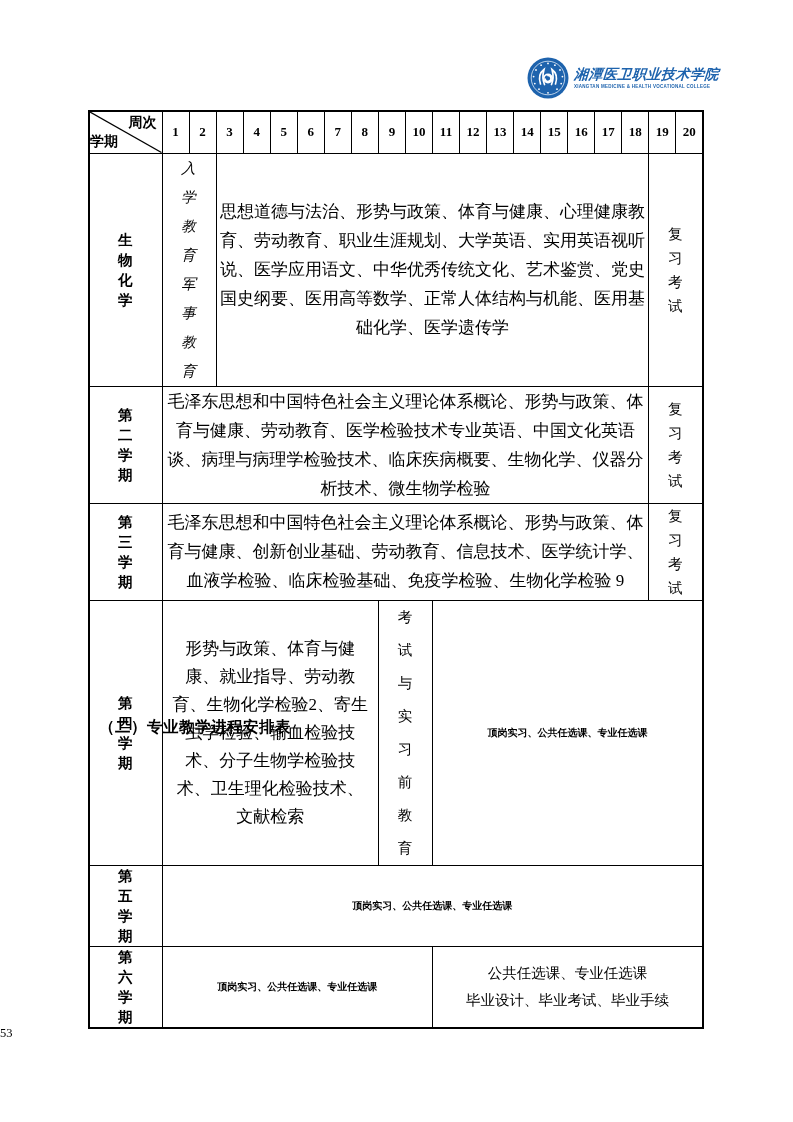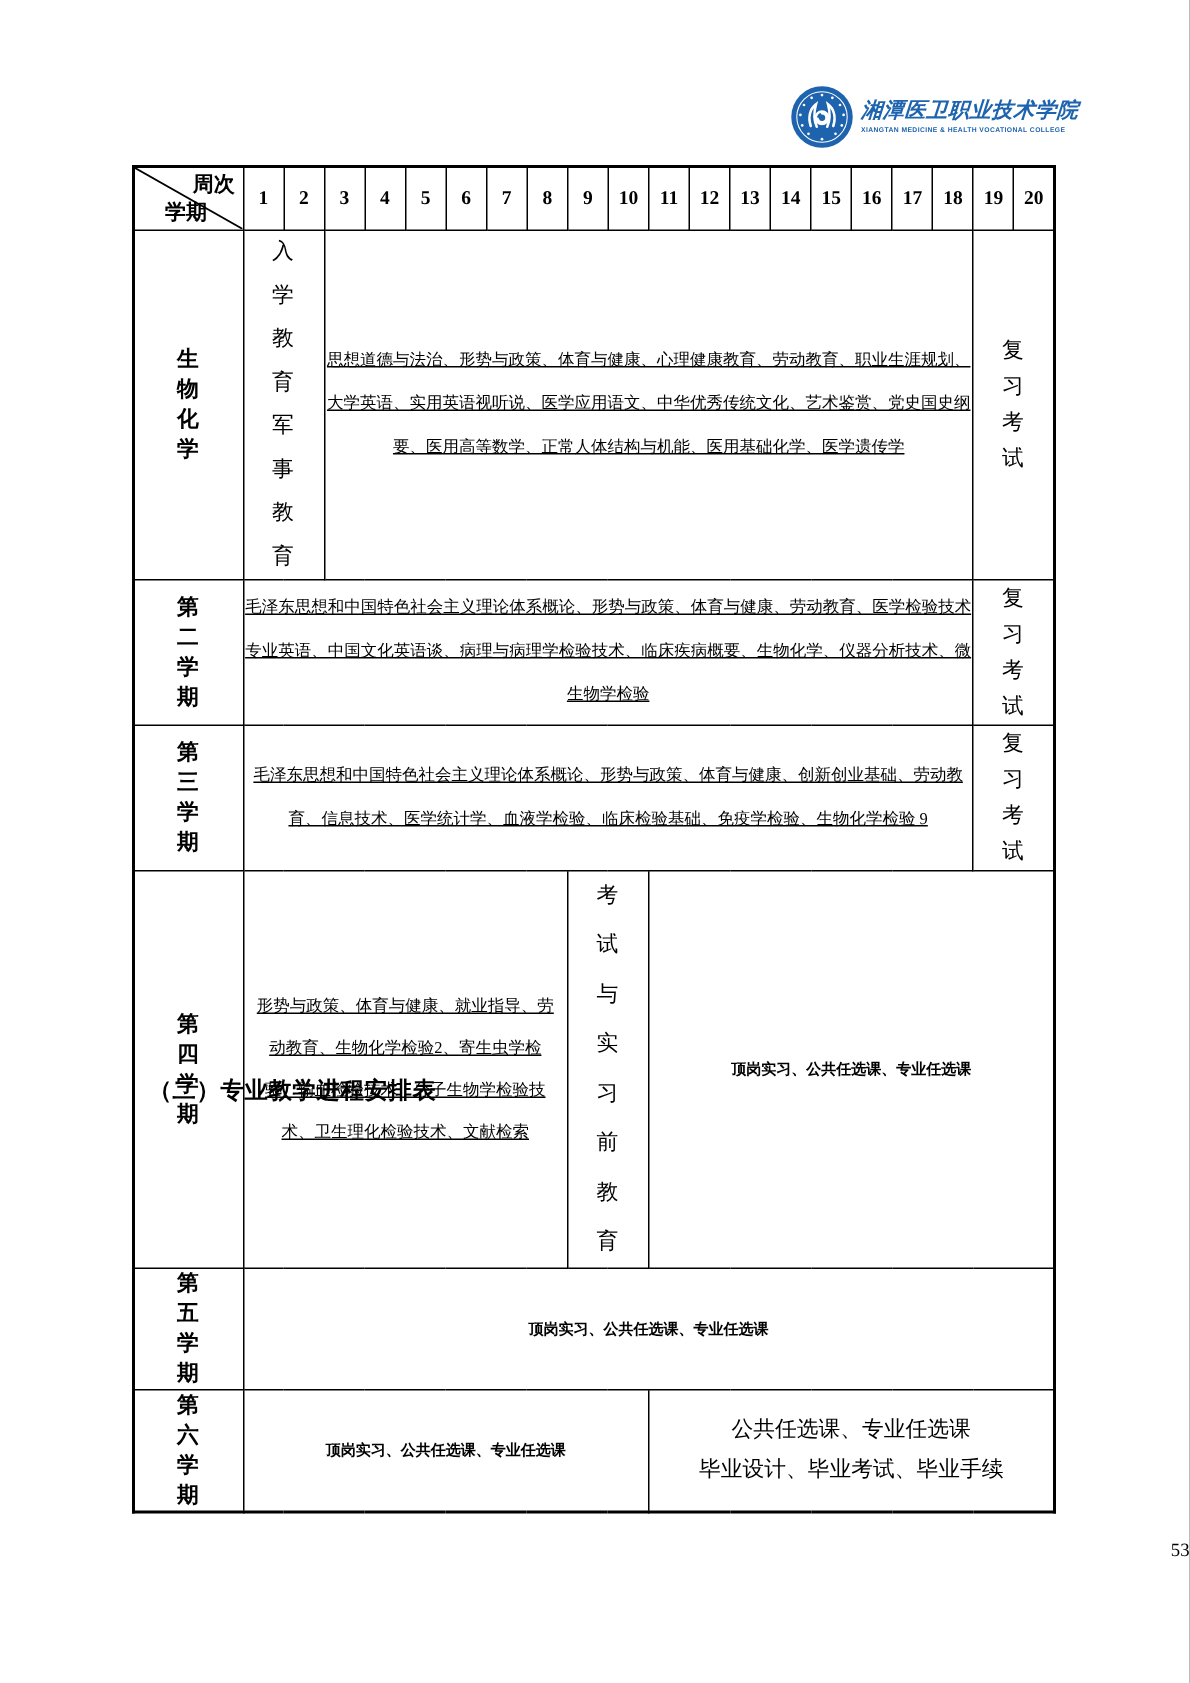--- a/index.html
+++ b/index.html
@@ -38,54 +38,53 @@
   tr.h-r1 { height:118px; }
   tr.h-r2 { height:87px; }
   tr.h-r3 { height:85px; }
   tr.h-r4 { height:141px; }
   tr.h-r5 { height:45px; }
   tr.h-r6 { height:60px; }
 
   td.corner { position:relative; padding:0; }
   td.corner svg { position:absolute; inset:0; width:100%; height:100%; }
   .corner-top { position:absolute; top:2px; right:5px; font-size:14px; font-weight:bold; }
-  .corner-bottom { position:absolute; bottom:2px; left:20px; font-size:14px; font-weight:bold; }
+  .corner-bottom { position:absolute; bottom:2px; left:0; font-size:14px; font-weight:bold; }
 
   td.week { font-size:13px; font-weight:bold; font-family:"Liberation Serif",serif; }
 
   td.semester { font-weight:bold; font-size:14.5px; }
   td.semester .wrap2 { width:2em; margin:0 auto; line-height:20px; letter-spacing:1px; }
 
   .vwrap { width:2em; margin:0 auto; font-size:14.5px; letter-spacing:1px; }
-  .vw-entrance { line-height:29px; }
+  .vw-entrance { line-height:29px;font-style:italic; }
   .vw-review { line-height:24px; }
   .vw-exam4 { line-height:33px; }
 
   td.course {
-    font-size:11px; line-height:29px; padding:0 9px;
+    font-size:17px; line-height:29px; padding:0 9px;
     text-align:justify; text-align-last:center; text-justify:inter-ideograph;
     word-break:break-all;
-    text-decoration:underline;
   }
   td.course.lh28 { line-height:28px; padding:0 7px; }
   td.center-text { font-size:10px;font-weight:bold; }
   td.two-lines div { line-height:27px; font-size:14.5px; }
 
   
   .section-heading {
     position:absolute; left:99px; top:717px;
     font-size:15.5px; font-weight:bold; letter-spacing:0.5px;
   }
   .section-note {
     position:absolute; left:133px; top:748px;
     font-size:15.5px; letter-spacing:0.5px;
   }
   .page-number {
     position:absolute; left:0; top:1026px; width:793px;
-    text-align:right; font-size:12.5px;
+    text-align:left; font-size:12.5px;
   }
 </style>
 </head>
 <body>
 
 <div class="page">
 
   <div class="logo">
     <svg class="logo-emblem" viewBox="0 0 42 42">
       <circle cx="21" cy="21" r="20.5" fill="#1e63ad"></circle>

